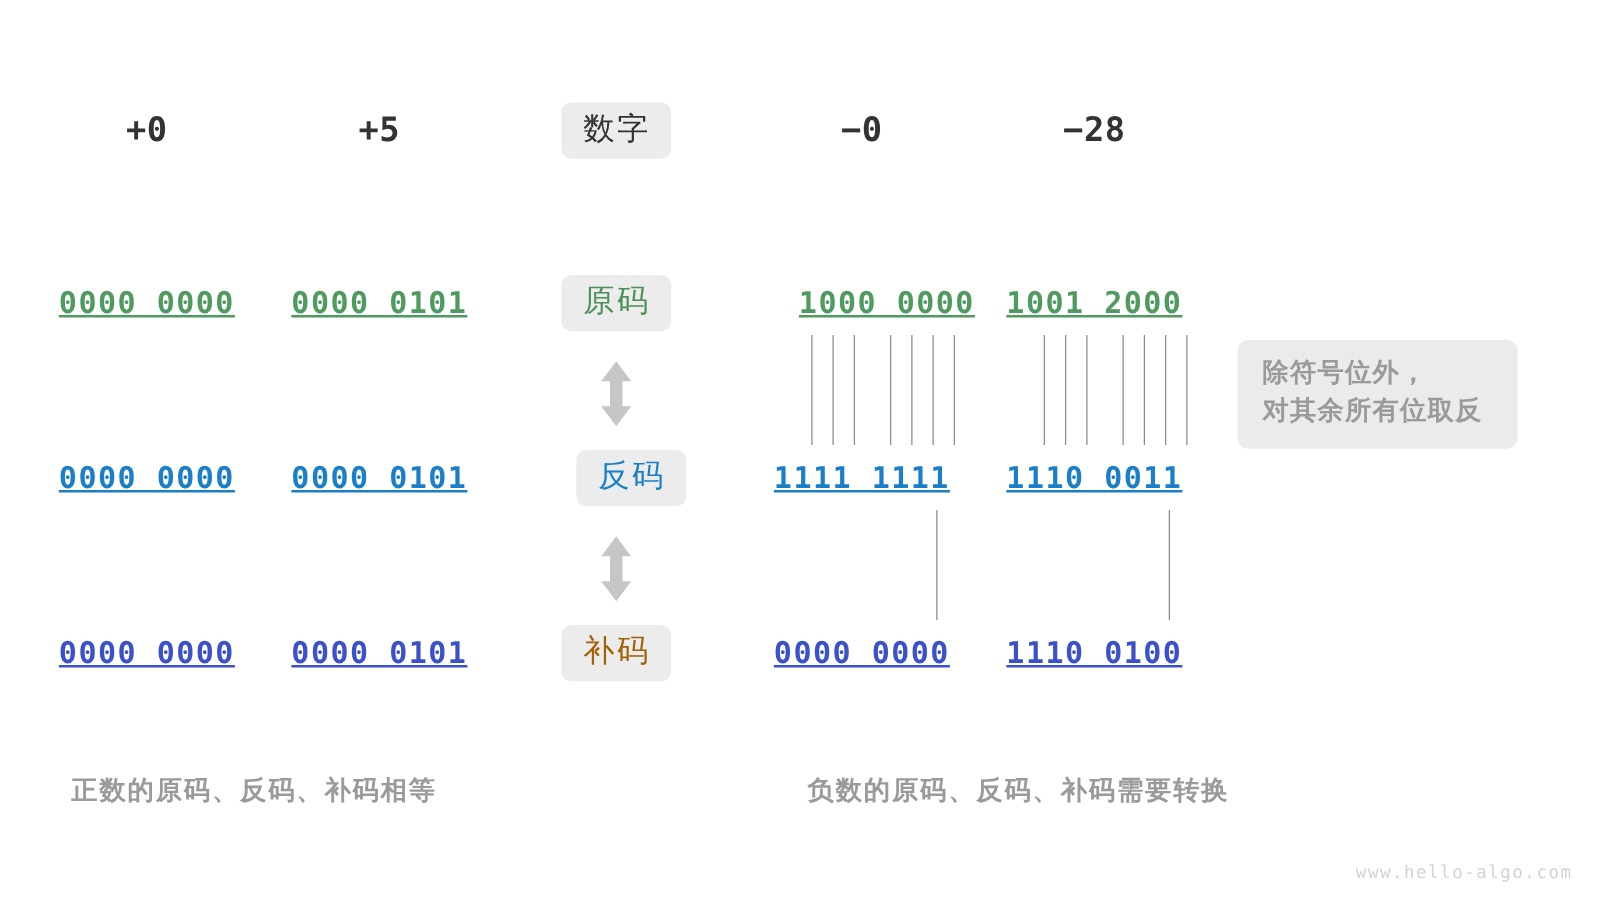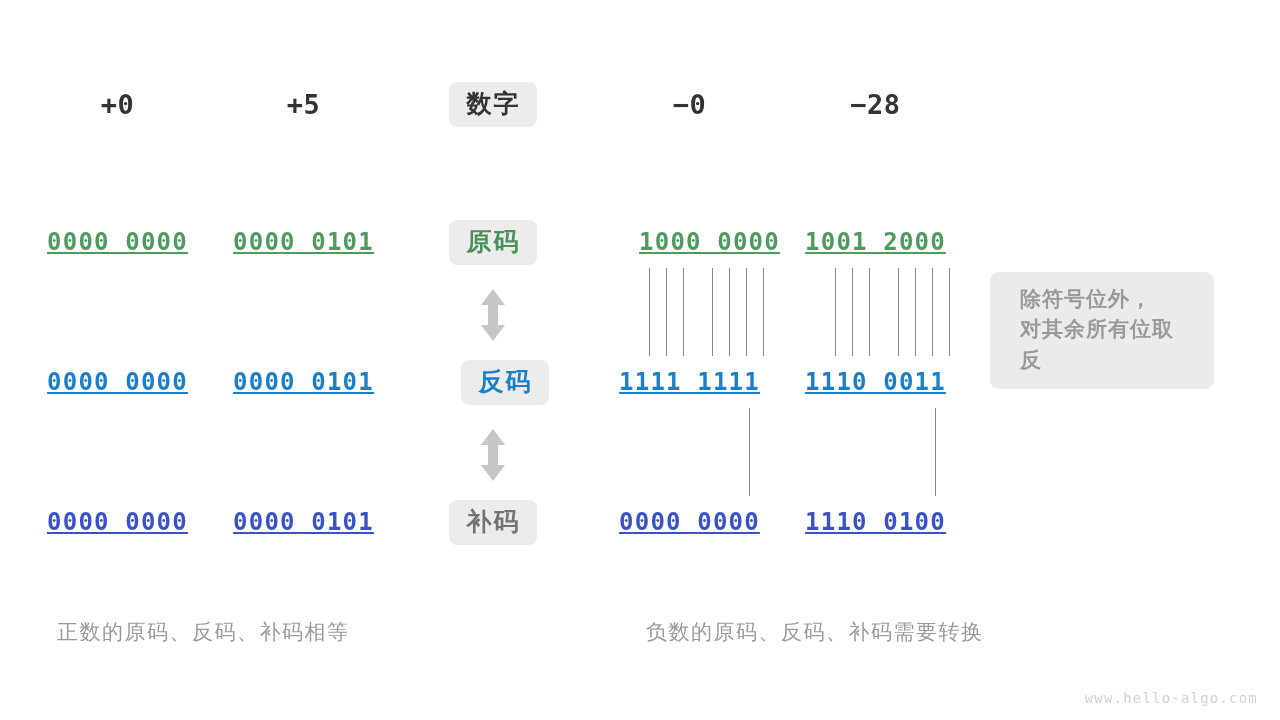--- a/index.html
+++ b/index.html
@@ -32,30 +32,30 @@
     font-weight: bold;
     color: #333333;
     letter-spacing: 0.5px;
   }
 
   
   .chip {
     background: #ececec;
     border-radius: 8px;
     font-size: 25px;
-    font-weight: bold;
+    font-weight: normal;
     letter-spacing: 2px;
     padding: 9px 16px 11px 18px;
     line-height: 1;
     text-align: center;
   }
   .chip-dark   { color: #333333; }
   .chip-green  { color: #4b9057; }
   .chip-blue   { color: #1a7fc8; }
-  .chip-indigo { color: #737373; }
+  .chip-indigo { color: #a16207; }
 
   
   .bits {
     font-family: "DejaVu Sans Mono", "Liberation Mono", monospace;
     font-size: 24px;
     font-weight: bold;
     letter-spacing: 1.2px;
     text-decoration: underline;
   }
   .bits-green  { color: #4f9a5e; }
@@ -78,29 +78,29 @@
   
   .note {
     position: absolute;
     background: #ebebeb;
     border-radius: 9px;
     color: #9a9a9a;
     font-size: 21px;
     font-weight: bold;
     letter-spacing: 1px;
     line-height: 1.45;
-    padding: 12px 20px 14px 30px;
+    padding: 12px 20px 14px 20px;
   }
 
   
   .caption {
     position: absolute;
     color: #9a9a9a;
     font-size: 21px;
-    font-weight: normal;
+    font-weight: bold;
     letter-spacing: 1.5px;
     white-space: nowrap;
   }
 
   
   .watermark {
     position: absolute;
     right: 22px; bottom: 14px;
     font-family: "DejaVu Sans Mono", "Liberation Mono", monospace;
     font-size: 14px;

